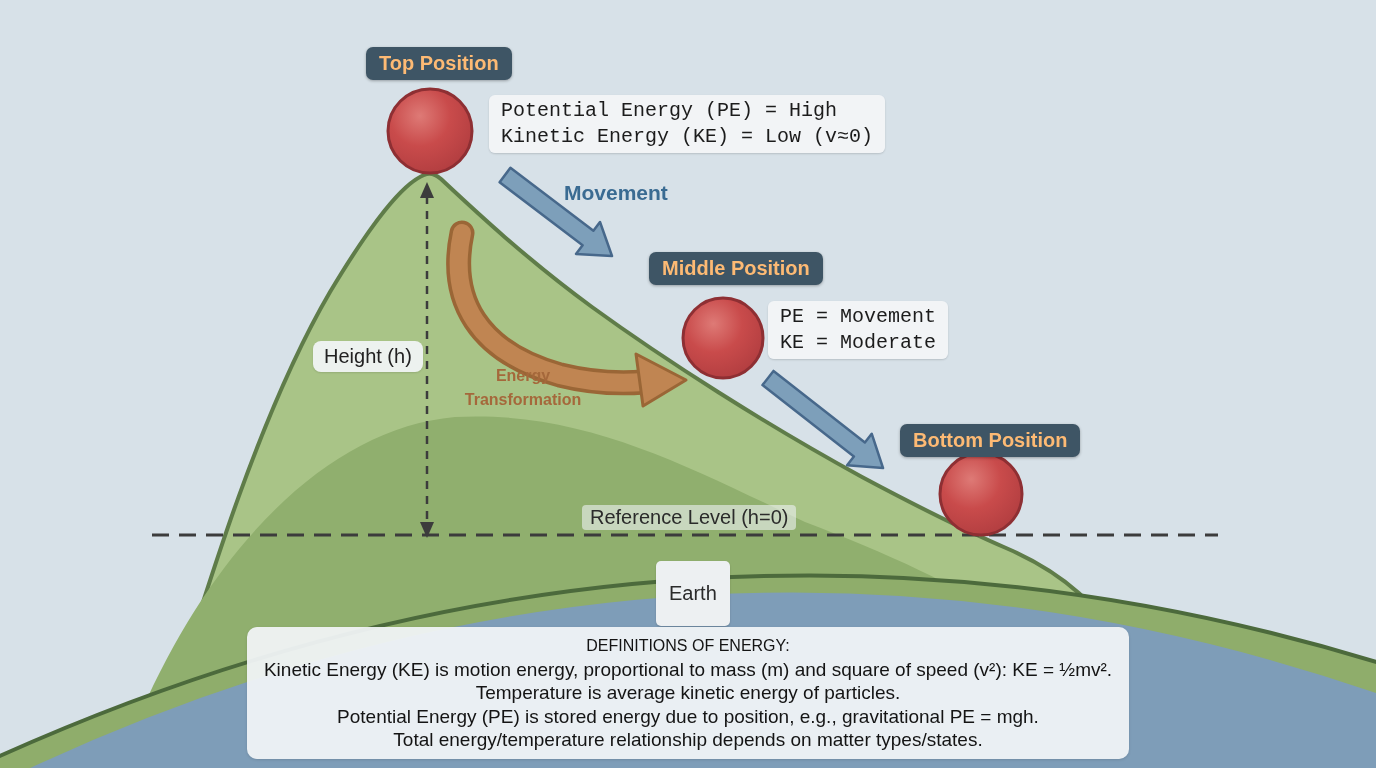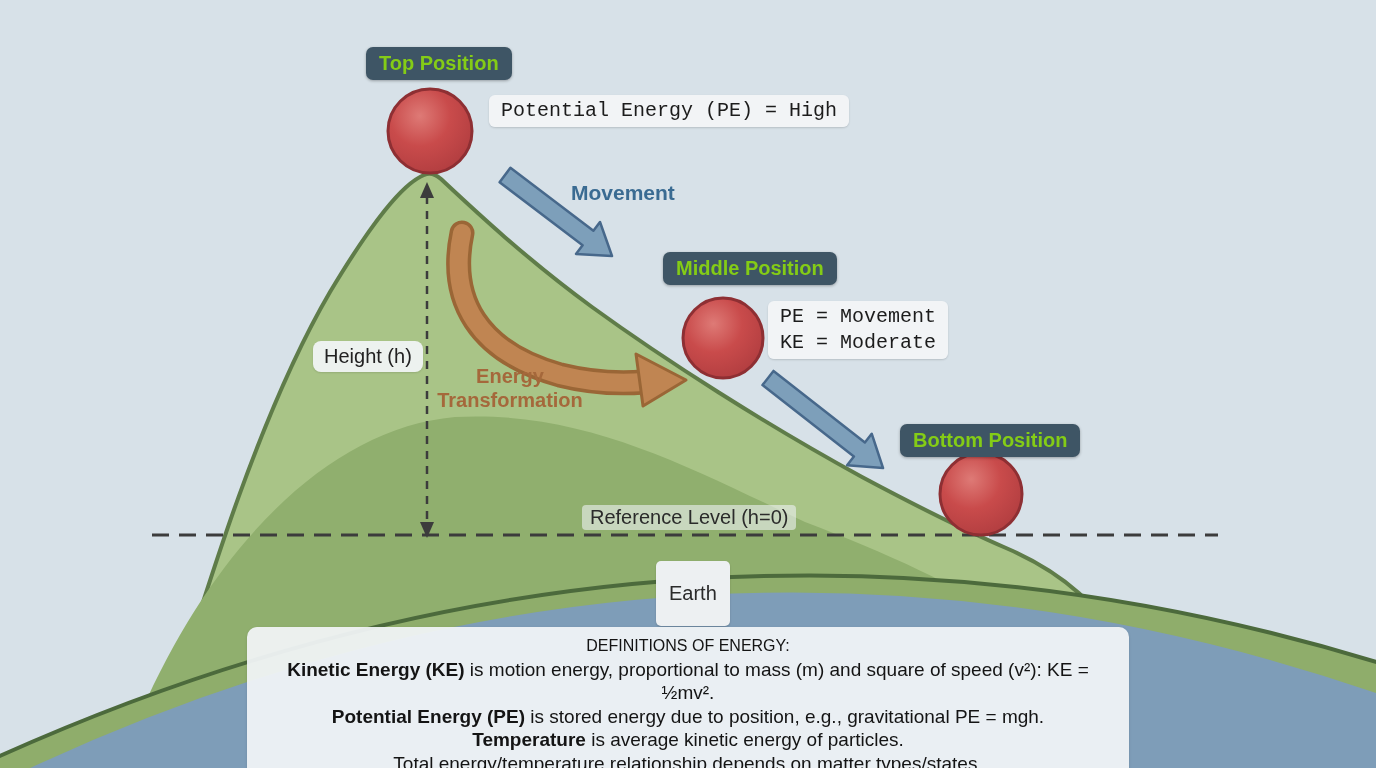--- a/index.html
+++ b/index.html
@@ -4,69 +4,69 @@
 <style>
   html,body{margin:0;padding:0;background:#b9c6cf;}
   .stage{
     position:relative;width:1376px;height:768px;overflow:hidden;
     background:#D7E1E8;
     font-family:"Liberation Sans", sans-serif;
   }
   svg.scene{position:absolute;left:0;top:0;}
 
   .badge{
-    position:absolute;background:#3E5565;color:#84cc16;
+    position:absolute;background:#3E5565;color:#fdba74;
     font-size:20px;font-weight:600;padding:5px 13px;border-radius:7px;
     white-space:nowrap;box-shadow:0 1px 3px rgba(0,0,0,0.3);
   }
   #badge-top{left:366px;top:47px;}
-  #badge-middle{left:649px;top:252px;margin-left:14px;}
+  #badge-middle{left:649px;top:252px;}
   #badge-bottom{left:900px;top:424px;}
 
   .infobox{
     position:absolute;background:rgba(243,245,247,0.96);color:#1c1c1c;
     font-size:20px;line-height:26px;padding:3px 12px;border-radius:6px;
     white-space:nowrap;box-shadow:0 1px 2px rgba(0,0,0,0.15);font-family:Liberation Mono, monospace;
   }
   #info-top{left:489px;top:95px;}
   #info-middle{left:768px;top:301px;}
   #info-bottom{left:1027px;top:459px;}
 
   .movement-label{
     position:absolute;left:564px;top:181px;color:#3A6B92;
-    font-size:21px;font-weight:700;white-space:nowrap;margin-left:7px;
+    font-size:21px;font-weight:700;white-space:nowrap;
   }
   .height-label{
     position:absolute;left:313px;top:341px;background:rgba(243,245,247,0.92);
     padding:4px 11px;border-radius:8px;font-size:20px;color:#222;
     white-space:nowrap;box-shadow:0 1px 2px rgba(0,0,0,0.12);
   }
   .energy-label{
-    position:absolute;left:425px;top:364px;width:170px;text-align:center;
-    color:#A5683B;font-size:20px;font-weight:700;line-height:24px;
+    position:absolute;left:438px;top:364px;width:170px;text-align:center;
+    color:#A5683B;font-size:16px;font-weight:700;line-height:24px;
   }
   .reference-label{
     position:absolute;left:582px;top:505px;font-size:20px;color:#2b2b2b;
     background:rgba(238,242,244,0.6);padding:1px 8px;border-radius:4px;
     white-space:nowrap;
     text-align:right;
   }
   .earth-label{
     position:absolute;left:656px;top:561px;background:#EDF0F2;
     padding:21px 13px;border-radius:5px;font-size:20px;color:#2b2b2b;
     white-space:nowrap;box-shadow:0 1px 2px rgba(0,0,0,0.18);
   }
   .definitions{
     position:absolute;left:247px;top:627px;width:882px;box-sizing:border-box;
     background:rgba(241,244,246,0.94);border-radius:10px;padding:7px 14px;
     text-align:center;font-size:19px;line-height:23.5px;color:#141414;
     box-shadow:0 1px 3px rgba(0,0,0,0.12);
   }
   .definitions .title{font-weight:400;font-size:16px;}
-  .definitions b{font-weight:700;}
+  .definitions b{font-weight:400;}
 </style>
 </head>
 <body>
 
 <div class="stage">
 
   <svg class="scene" width="1376" height="768" viewBox="0 0 1376 768">
     <defs>
       <radialGradient id="ballGrad" cx="38%" cy="32%" r="80%">
         <stop offset="0%" stop-color="#DE7A76"></stop>
@@ -98,36 +98,37 @@
     <circle cx="723" cy="338" r="40" fill="url(#ballGrad)" stroke="#8E2F33" stroke-width="3"></circle>
     <circle cx="981" cy="494" r="41" fill="url(#ballGrad)" stroke="#8E2F33" stroke-width="3"></circle>
   </svg>
 
   <div class="badge" id="badge-top">Top Position</div>
   <div class="badge" id="badge-middle">Middle Position</div>
   <div class="badge" id="badge-bottom">Bottom Position</div>
 
   <div class="infobox" id="info-top">
     <div>Potential Energy (PE) = High</div>
+    <div>Kinetic Energy (KE) = Low (v≈0)</div>
   </div>
   <div class="infobox" id="info-middle">
     <div>PE = Movement</div>
     <div>KE = Moderate</div>
   </div>
 
   <div class="movement-label">Movement</div>
   <div class="height-label">Height (h)</div>
   <div class="energy-label">
     <div>Energy</div>
     <div>Transformation</div>
   </div>
   <div class="reference-label">Reference Level (h=0)</div>
   <div class="earth-label">Earth</div>
 
   <div class="definitions">
     <div class="title">DEFINITIONS OF ENERGY:</div>
     <div><b>Kinetic Energy (KE)</b><span> is motion energy, proportional to mass (m) and square of speed (v²): KE = ½mv².</span></div>
+    <div><b>Temperature</b><span> is average kinetic energy of particles.</span></div>
     <div><b>Potential Energy (PE)</b><span> is stored energy due to position, e.g., gravitational PE = mgh.</span></div>
-    <div><b>Temperature</b><span> is average kinetic energy of particles.</span></div>
     <div>Total energy/temperature relationship depends on matter types/states.</div>
   </div>
 
 </div>
 
 </body></html>

